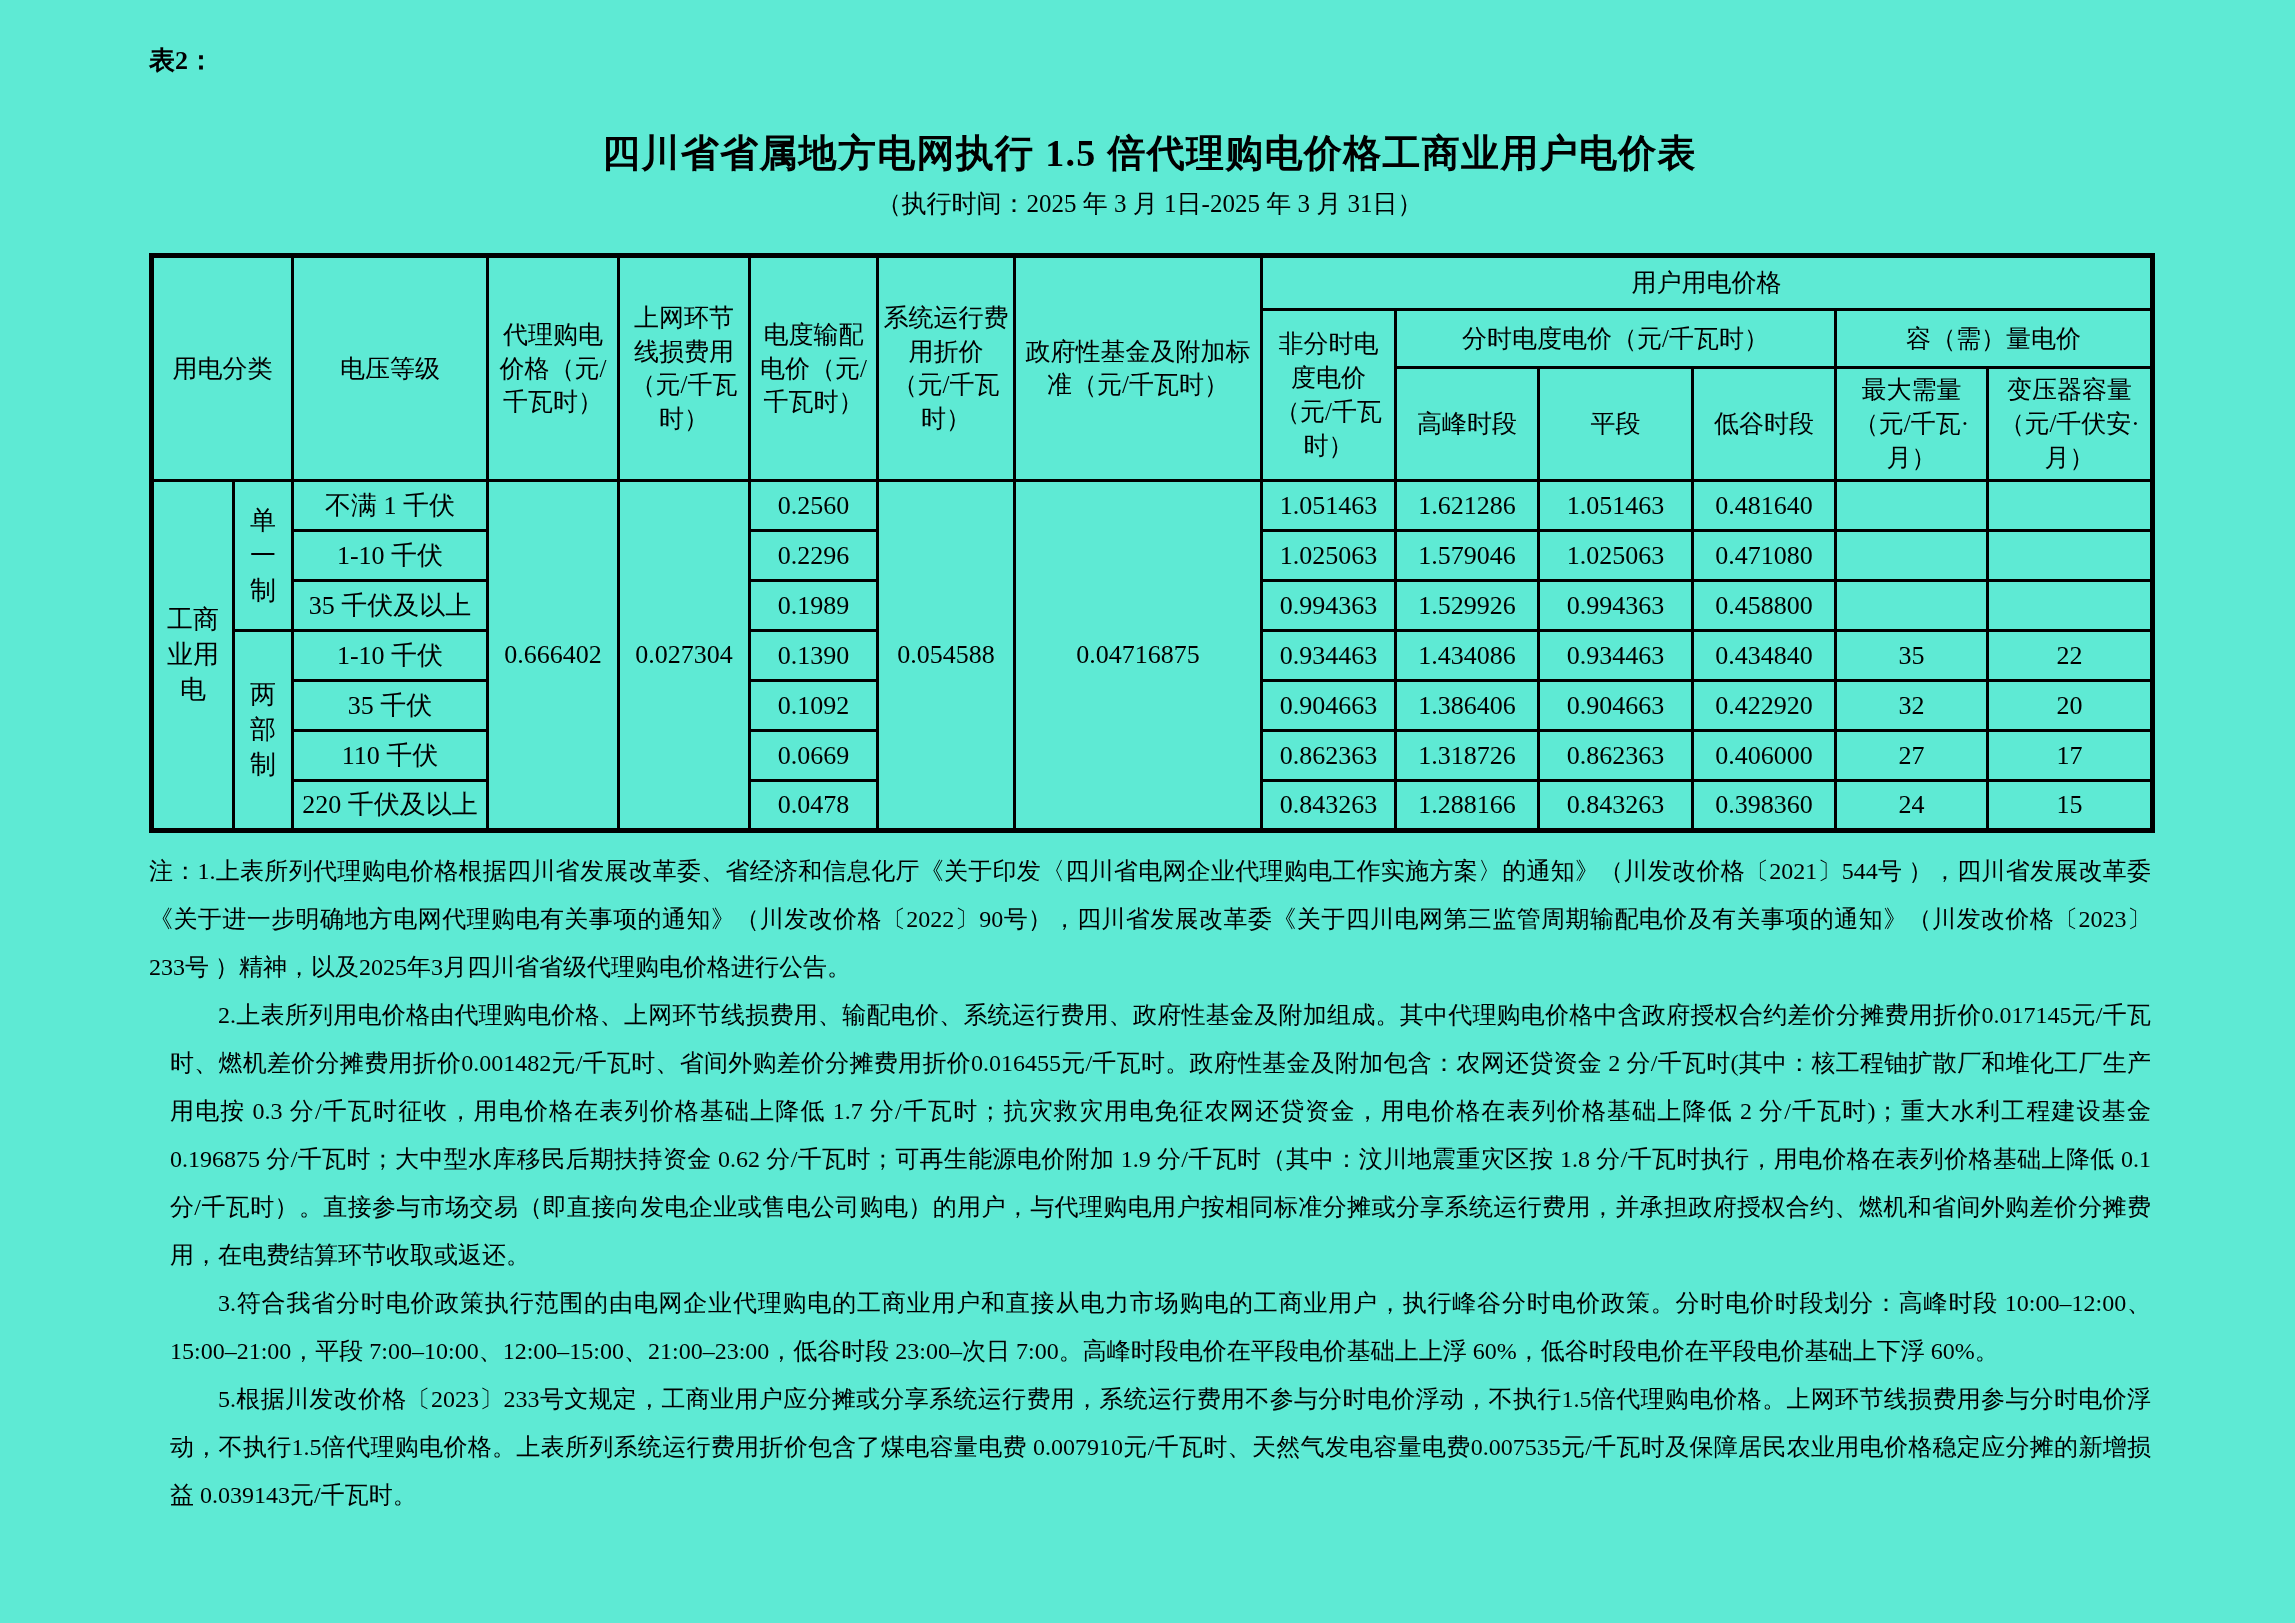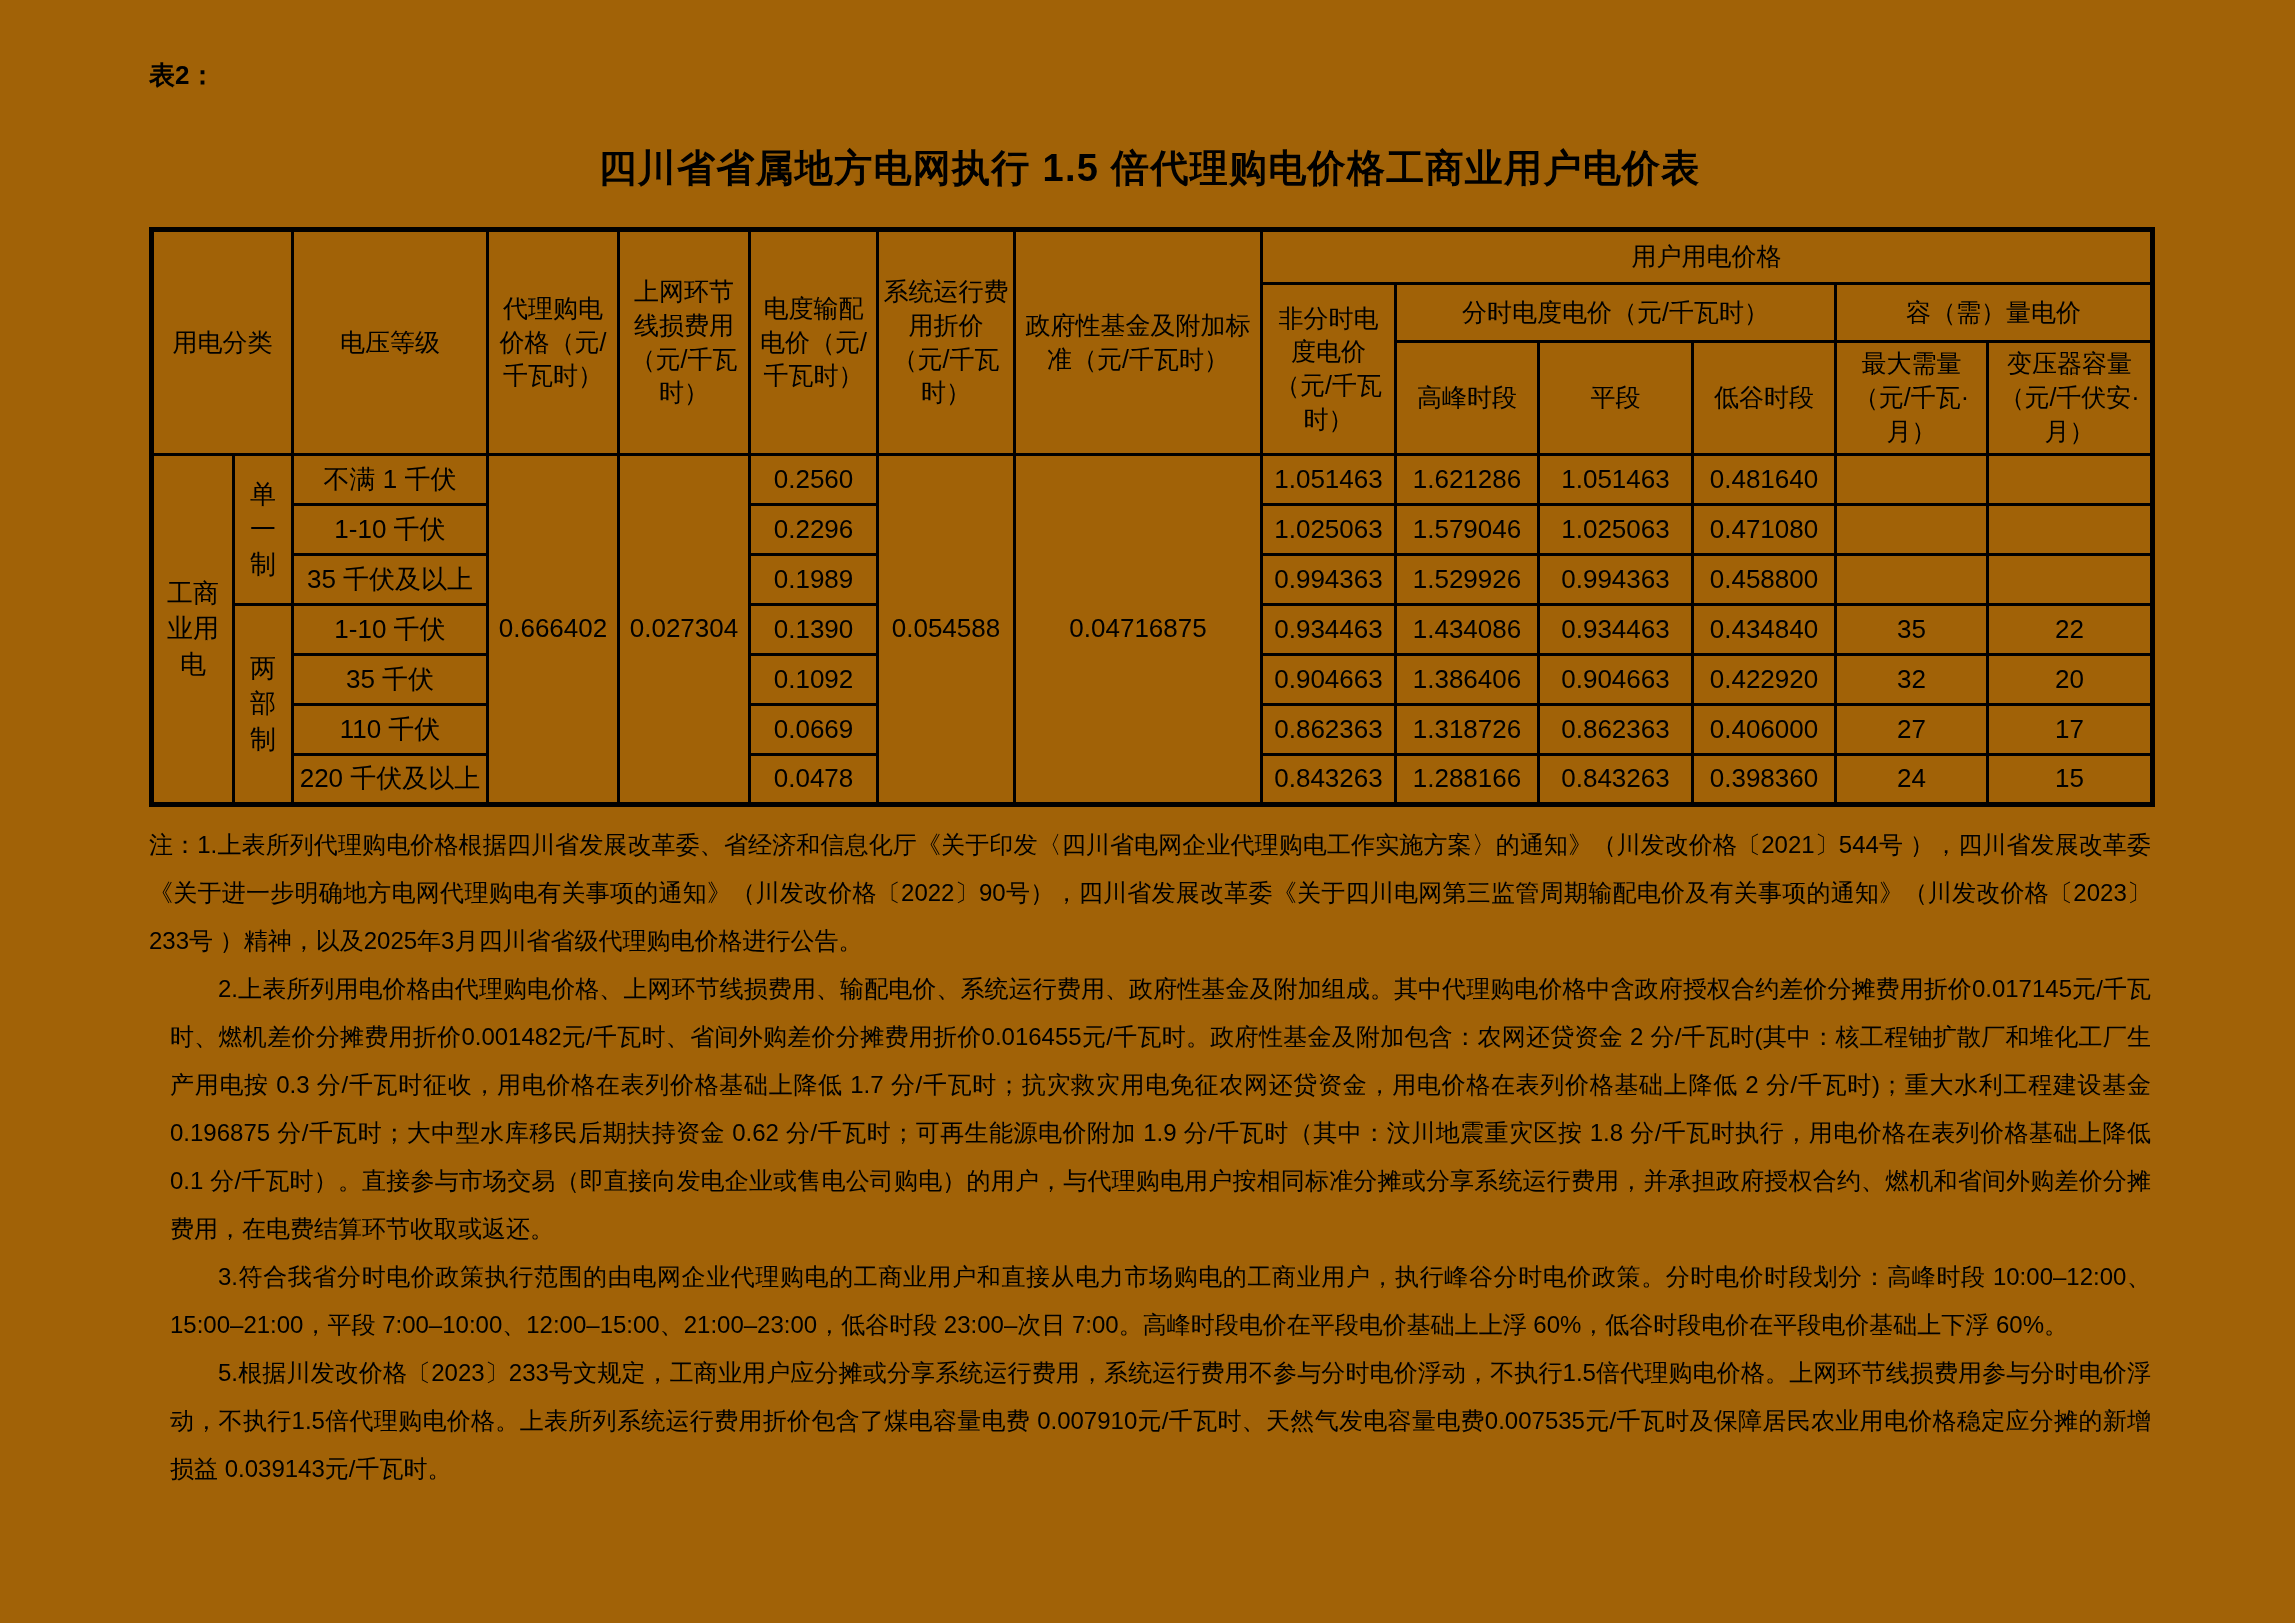--- a/index.html
+++ b/index.html
@@ -1,19 +1,19 @@
 <!DOCTYPE html>
 <html style="font-size:10.5px"><head>
 <meta charset="utf-8">
 <style>
   html,body{margin:0;padding:0;background:#888;}
   .page{
-    width:2295px;height:1623px;background:#a16207;box-sizing:border-box;
-    padding:58px 145px 0 149px;
-    font-family:Liberation Sans, sans-serif;color:#000;
+    width:2295px;height:1623px;background:#5eead4;box-sizing:border-box;
+    padding:43px 145px 0 149px;
+    font-family:Liberation Serif, serif;color:#000;
   }
   .corner{font-size:26px;font-weight:bold;}
   .title{ text-align:center;font-size:38px;font-weight:bold;margin-top:50px;letter-spacing:1.3px;}
   .subtitle{text-align:center;font-size:25px;margin-top:7.9px;}
   table.price{
     margin-top:33px;border-collapse:collapse;table-layout:fixed;width:2002px;
     border:5.9px solid #000;
   }
   table.price th, table.price td{
     border:3.3px solid #000;text-align:center;vertical-align:middle;
@@ -33,20 +33,21 @@
   .notes p.indent{text-indent:2em;margin-left:21px;}
 </style>
 </head>
 <body>
 
 <div class="page">
 
   <div class="corner">表2：</div>
 
   <div class="title">四川省省属地方电网执行 1.5 倍代理购电价格工商业用户电价表</div>
+  <div class="subtitle">（执行时间：2025 年 3 月 1日-2025 年 3 月 31日）</div>
 
   <table class="price">
     <colgroup>
       <col style="width:82px">
         <col style="width:59px">
         <col style="width:195px">
       <col style="width:131px">
         <col style="width:131px">
         <col style="width:128px">
       <col style="width:137px">

